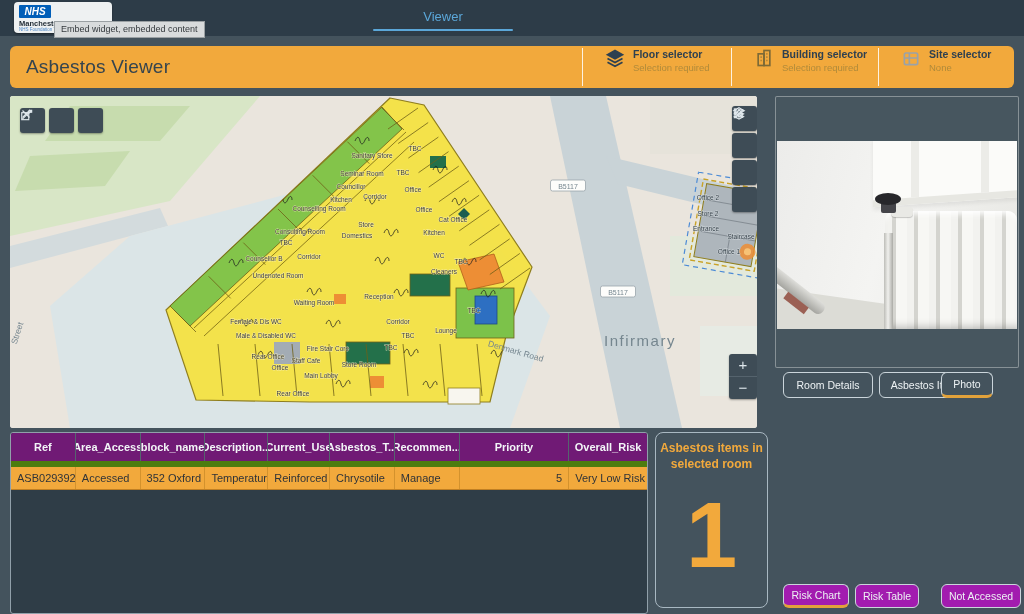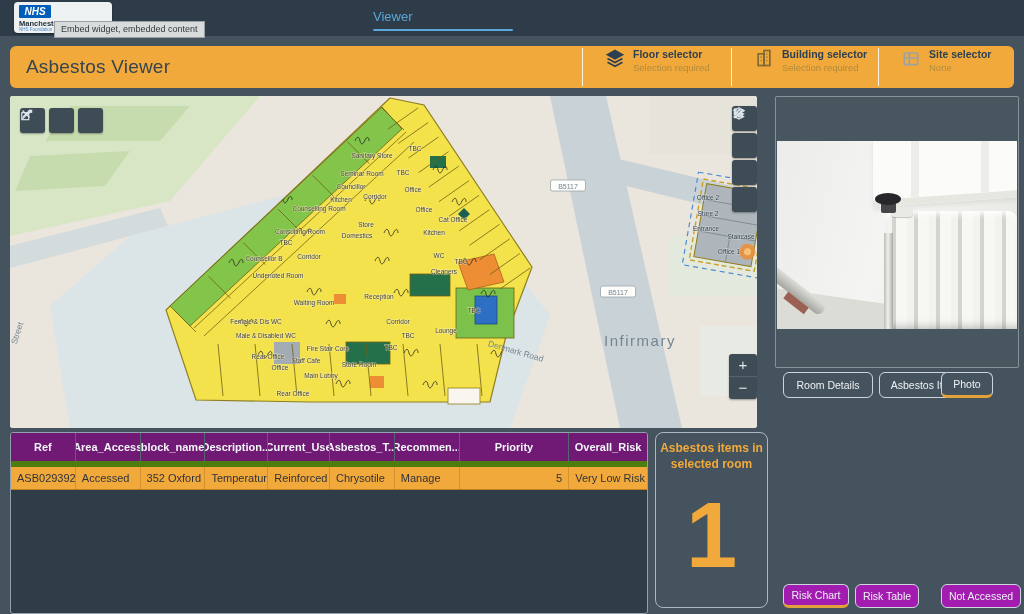--- a/index.html
+++ b/index.html
@@ -10,21 +10,21 @@
   
   #topbar{left:0;top:0;width:1024px;height:36px;background:#2d3c48;}
   #logo-card{left:14px;top:2px;width:98px;height:31px;background:#eef1f2;border-radius:4px;
              box-shadow:0 1px 2px rgba(0,0,0,.4);z-index:5;}
   #nhs-box{left:5px;top:3px;width:32px;height:13px;background:#005EB8;color:#fff;
            font-style:italic;font-weight:bold;font-size:10px;line-height:13px;text-align:center;border-radius:1px;}
   #org-name{left:5px;top:17px;font-size:7.5px;font-weight:bold;color:#1f2a33;white-space:nowrap;}
   #org-sub{left:5px;top:25px;font-size:4.5px;color:#4d87c6;white-space:nowrap;}
   #tooltip{left:54px;top:21px;height:15px;line-height:15px;padding:0 6px;background:#d8dbdc;
            border:1px solid #9aa0a3;color:#353a3e;font-size:9px;white-space:nowrap;z-index:6;}
-  .top-tab{top:0;height:34px;line-height:34px;font-size:13px;color:#e7edf1;cursor:pointer;}
+  .top-tab{top:0;height:34px;line-height:34px;text-align:center;font-size:13px;color:#e7edf1;cursor:pointer;}
   .top-tab.active{color:#5ba7d9;}
   .top-tab.active::after{content:"";position:absolute;left:0;right:0;bottom:3px;height:2px;background:#5ba7d9;border-radius:1px;}
   #tab-viewer{left:373px;width:140px;}
   #tab-surveys{left:538px;width:95px;}
 
   
   #header{left:10px;top:46px;width:1004px;height:42px;background:#F2A93C;border-radius:6px;}
   #page-title{left:16px;top:0;height:42px;line-height:42px;font-size:19px;color:#35444E;letter-spacing:.2px;}
   .selector{top:2px;height:38px;border-left:1px solid rgba(255,255,255,.85);display:flex;align-items:flex-start;gap:8px;padding-left:22px;cursor:pointer;}
   #sel-floor{left:572px;width:148px;}

